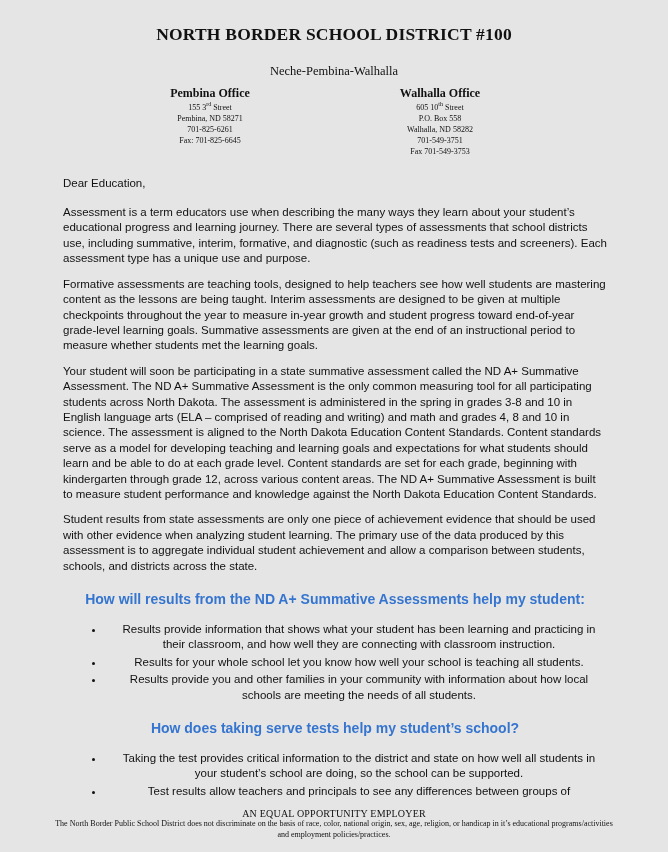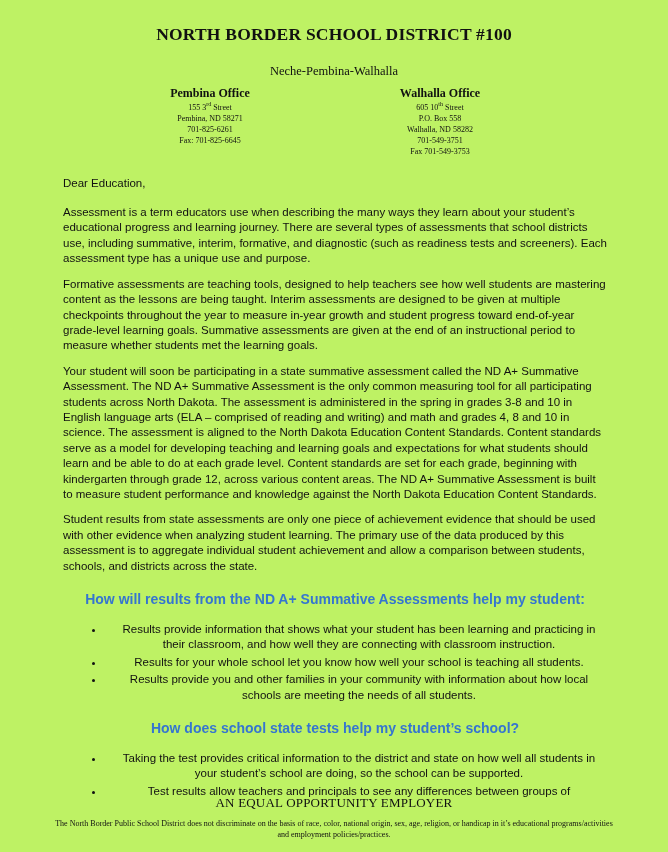--- a/index.html
+++ b/index.html
@@ -5,21 +5,21 @@
   html, body {
     margin: 0;
     padding: 0;
     background: #ffffff;
   }
   .page {
     position: relative;
     width: 668px;
     height: 852px;
     margin: 0 auto;
-    background: #bef264;
+    background: #e5e5e5;
     overflow: hidden;
     color: #111111;
   }
   
   .letterhead {
     padding-top: 24px;
     text-align: center;
     font-family: "Liberation Serif", serif;
   }
   .district-title {
@@ -86,23 +86,23 @@
   .footer {
     position: absolute;
     left: 0;
     right: 0;
     bottom: 12px;
     text-align: center;
     font-family: "Liberation Serif", serif;
     color: #111111;
   }
   .footer-line1 {
-    font-size: 13px;
+    font-size: 10px;
     letter-spacing: 0.2px;
-    margin-bottom: 8px;
+    margin-bottom: 0;
   }
   .footer-line2 {
     font-size: 8px;
     line-height: 10.5px;
     max-width: 560px;
     margin: 0 auto;
   }
 </style>
 </head>
 <body>
@@ -139,21 +139,21 @@
         <p class="para">Your student will soon be participating in a state summative assessment called the ND A+ Summative Assessment. The ND A+ Summative Assessment is the only common measuring tool for all participating students across North Dakota. The assessment is administered in the spring in grades 3-8 and 10 in English language arts (ELA – comprised of reading and writing) and math and grades 4, 8 and 10 in science. The assessment is aligned to the North Dakota Education Content Standards. Content standards serve as a model for developing teaching and learning goals and expectations for what students should learn and be able to do at each grade level. Content standards are set for each grade, beginning with kindergarten through grade 12, across various content areas. The ND A+ Summative Assessment is built to measure student performance and knowledge against the North Dakota Education Content Standards.</p>
         <p class="para">Student results from state assessments are only one piece of achievement evidence that should be used with other evidence when analyzing student learning. The primary use of the data produced by this assessment is to aggregate individual student achievement and allow a comparison between students, schools, and districts across the state.</p>
       </div>
     <div>
         <h2 class="section-heading">How will results from the ND A+ Summative Assessments help my student:</h2>
         <ul class="bullets">
           <li>Results provide information that shows what your student has been learning and practicing in their classroom, and how well they are connecting with classroom instruction.</li>
           <li>Results for your whole school let you know how well your school is teaching all students.</li>
           <li>Results provide you and other families in your community with information about how local schools are meeting the needs of all students.</li>
         </ul>
-        <h2 class="section-heading">How does school state tests help my student’s school?</h2>
+        <h2 class="section-heading">How does taking serve tests help my student’s school?</h2>
         <ul class="bullets">
           <li>Taking the test provides critical information to the district and state on how well all students in your student’s school are doing, so the school can be supported.</li>
           <li>Test results allow teachers and principals to see any differences between groups of</li>
         </ul>
       </div>
   </div>
 
   <div class="footer">
     <div class="footer-line1">AN EQUAL OPPORTUNITY EMPLOYER</div>
     <div class="footer-line2">The North Border Public School District does not discriminate on the basis of race, color, national origin, sex, age, religion, or handicap in it’s educational programs/activities and employment policies/practices.</div>

